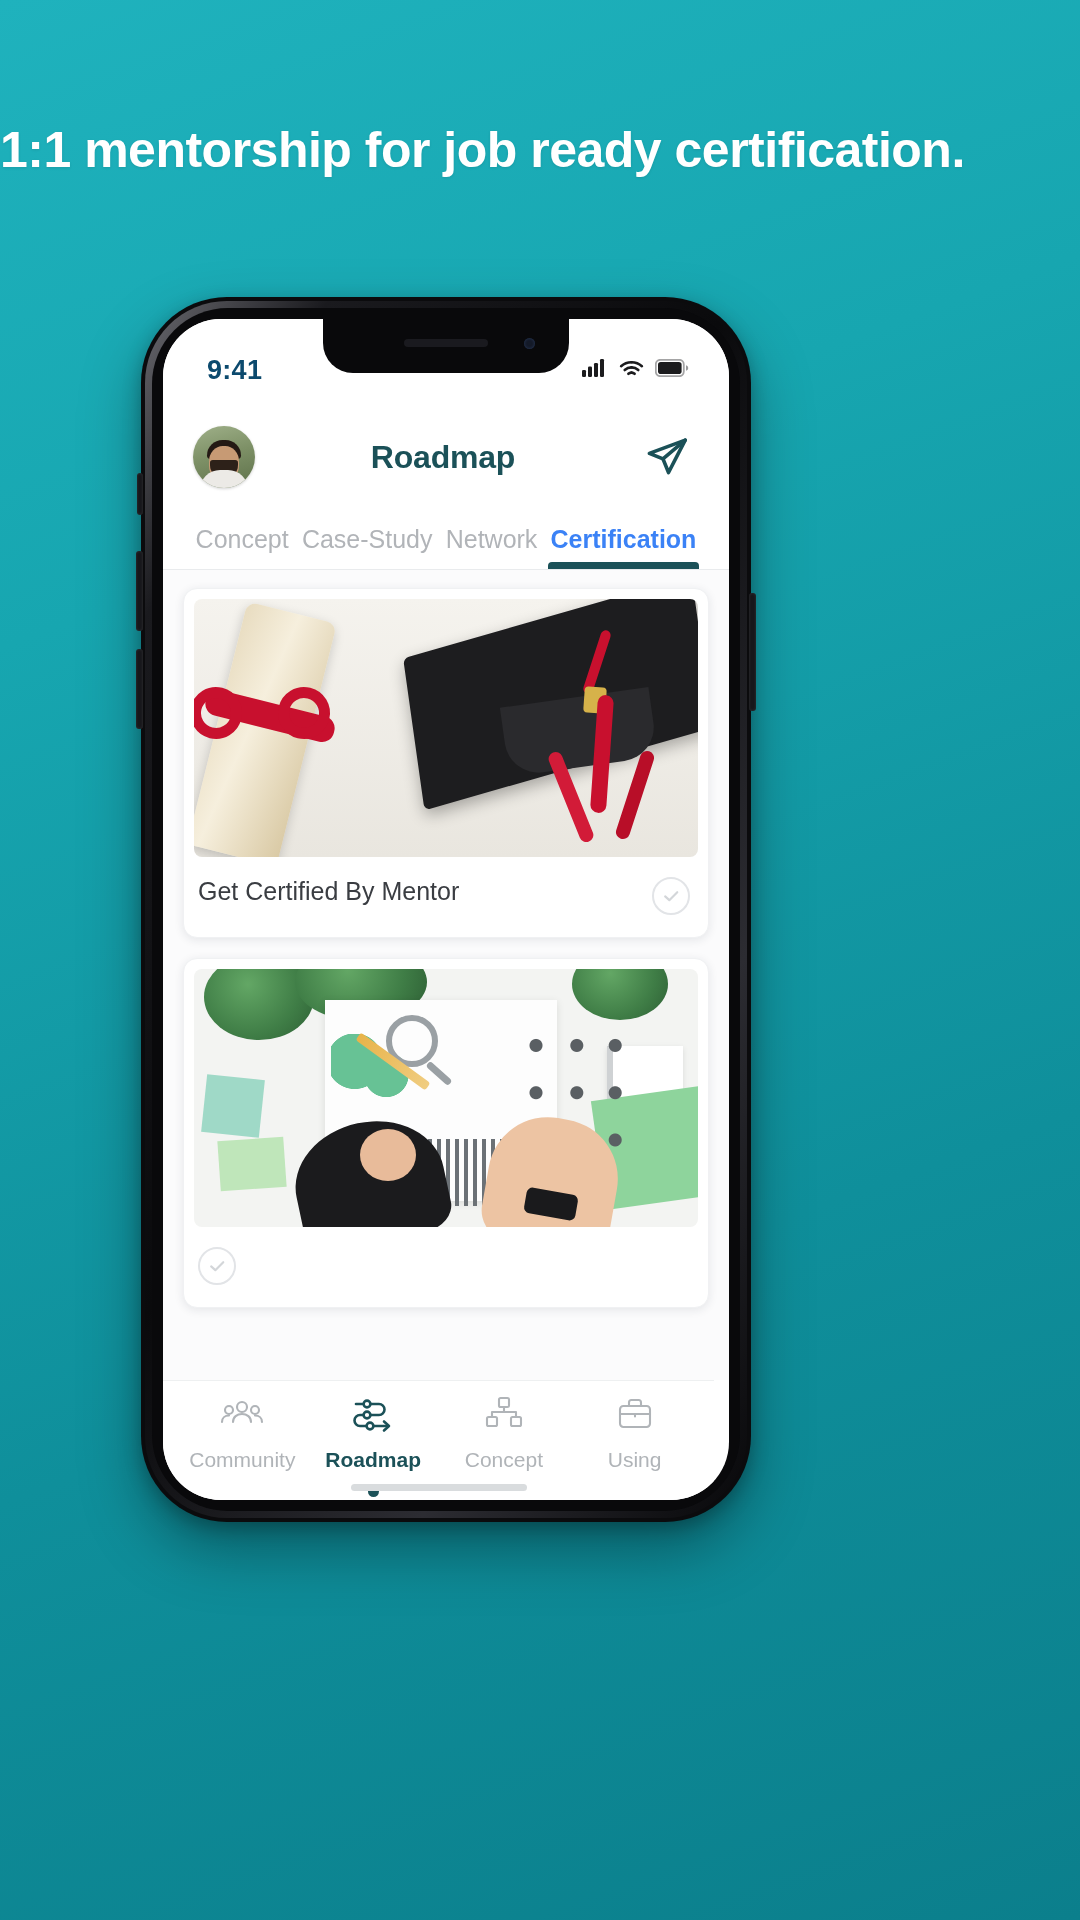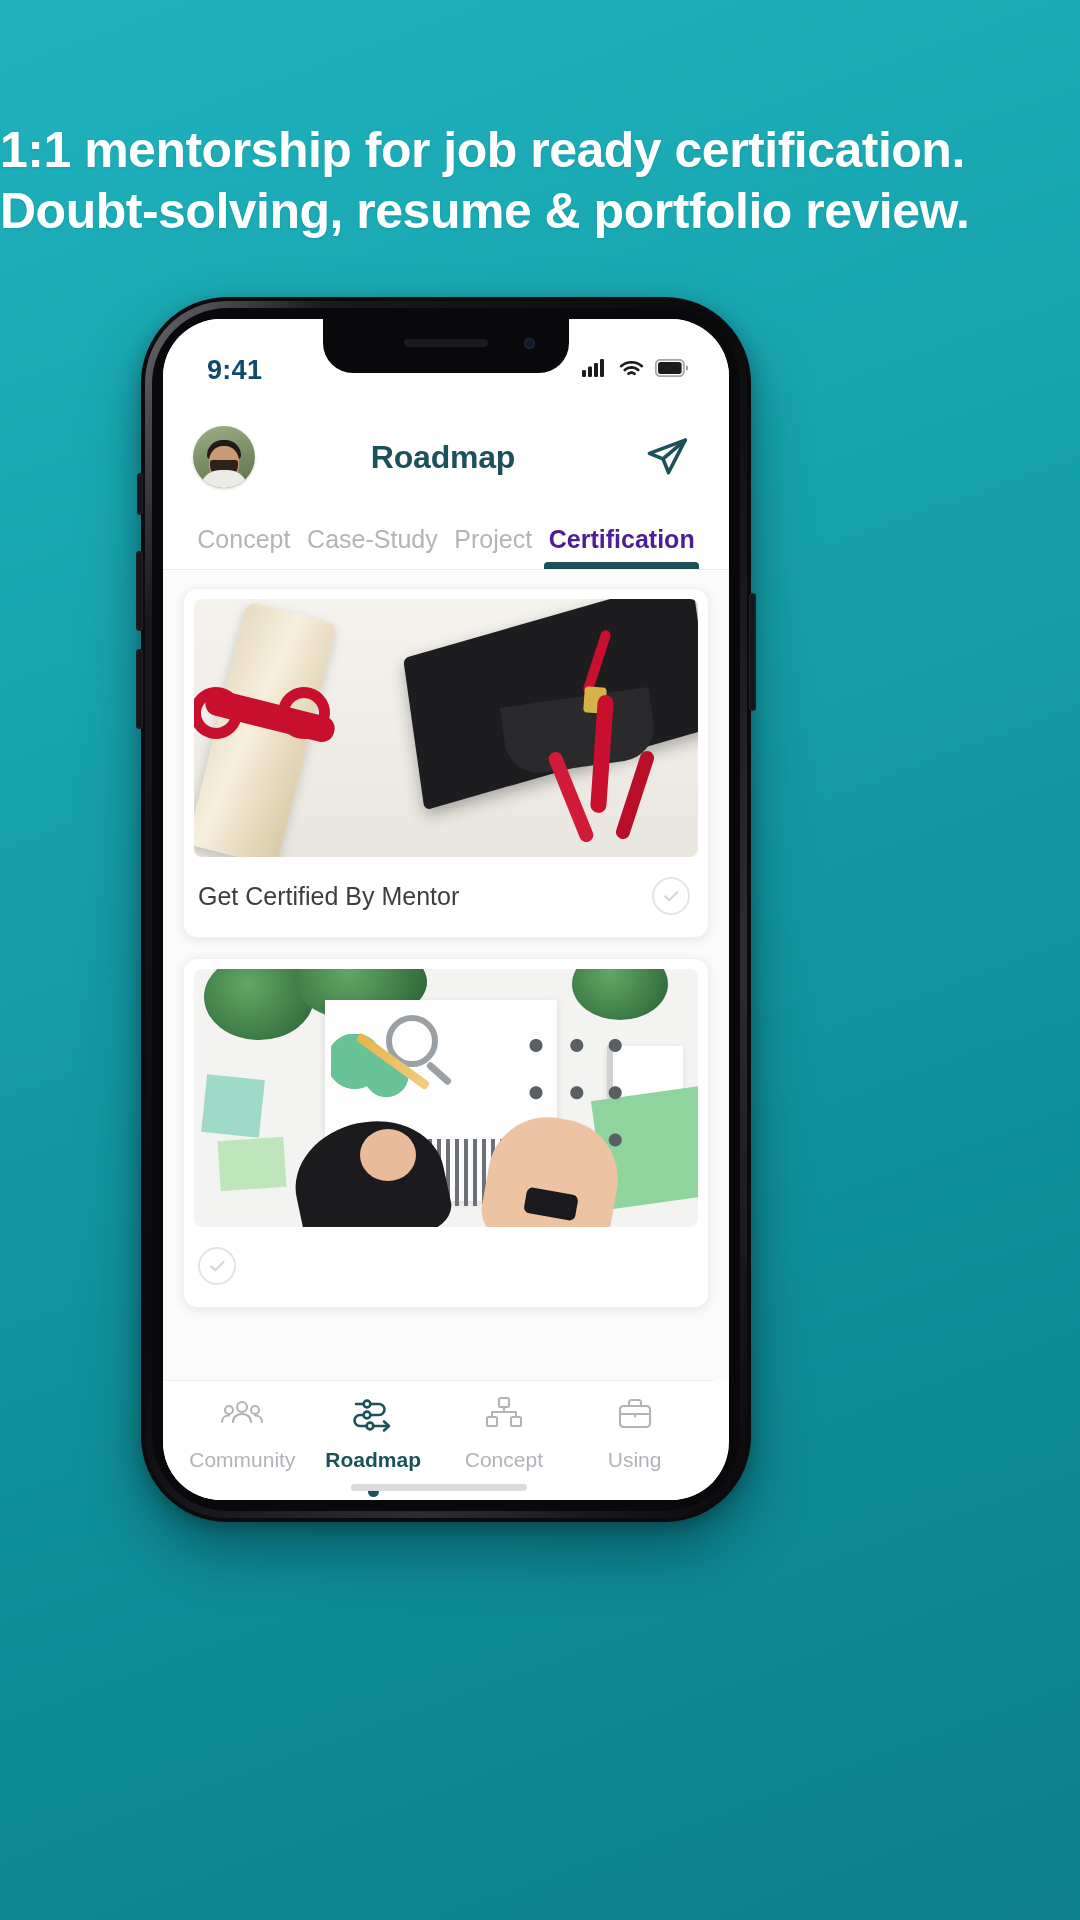--- a/index.html
+++ b/index.html
@@ -114,42 +114,42 @@
 
   
   .tabs {
     height:66px; background:#fff; display:flex; align-items:flex-end;
     padding:0 26px; gap:0;justify-content:space-between;
   }
   .tab {
     flex:1 1 auto; text-align:center; font-size:25px; color:#b1b4b8;
     padding-bottom:15px; position:relative; white-space:nowrap;
   }
-  .tab.active { color:#4c1d95; font-weight:bold; }
+  .tab.active { color:#3b82f6; font-weight:bold; }
   .tab.active::after {
     content:""; position:absolute; left:4px; right:4px; bottom:0;
     height:7px; background:#1b5158; border-radius:4px 4px 0 0;
   }
   .tabs-divider { height:1px; background:#e9ebed; }
 
   
   .content {
     background:#fbfbfc; padding:18px 20px 0 20px;
     height:calc(100% - 92px - 92px - 66px - 1px - 120px);
     overflow:hidden;
   }
   .card {
     background:#fff; border-radius:14px; margin-bottom:20px;
     box-shadow:0 2px 10px rgba(25,40,60,0.10);
     padding:10px 10px 0 10px;
     border:1px solid #f0f1f3;
   }
   .card-img { height:258px; border-radius:8px; overflow:hidden; position:relative; }
   .card-label-row {
-    display:flex; align-items:center; justify-content:space-between;
+    display:flex; align-items:flex-start; justify-content:space-between;
     padding:20px 8px 22px 4px;
   }
   .card-label { font-size:25px; color:#3a3d42; }
   .check-circle {
     width:38px; height:38px; border-radius:50%;
     border:2px solid #e2e4e7; display:flex; align-items:center; justify-content:center;
     flex:0 0 auto;
   }
 
   
@@ -298,21 +298,20 @@
   .home-indicator {
     position:absolute; left:50%; transform:translateX(-50%); bottom:9px;
     width:176px; height:7px; border-radius:5px; background:#d9dcde;
   }
 </style>
 </head>
 <body>
 
 <div class="headline">
   <span class="line">1:1 mentorship for job ready certification.</span>
-  <span class="line">Doubt-solving, resume &amp; portfolio review.</span>
 </div>
 
 <div class="phone">
   <div class="phone-inner-ring"></div>
   <div class="phone-body"></div>
 
   <div class="btn-side btn-silent"></div>
   <div class="btn-side btn-volup"></div>
   <div class="btn-side btn-voldn"></div>
   <div class="btn-side btn-power"></div>
@@ -371,21 +370,21 @@
     </div>
 
     <div class="tabs">
       <div class="tab">
         <span>Concept</span>
       </div>
       <div class="tab">
         <span>Case-Study</span>
       </div>
       <div class="tab">
-        <span>Project</span>
+        <span>Network</span>
       </div>
       <div class="tab active">
         <span>Certification</span>
       </div>
     </div>
     <div class="tabs-divider"></div>
 
     <div class="content">
 
       <div class="card">

